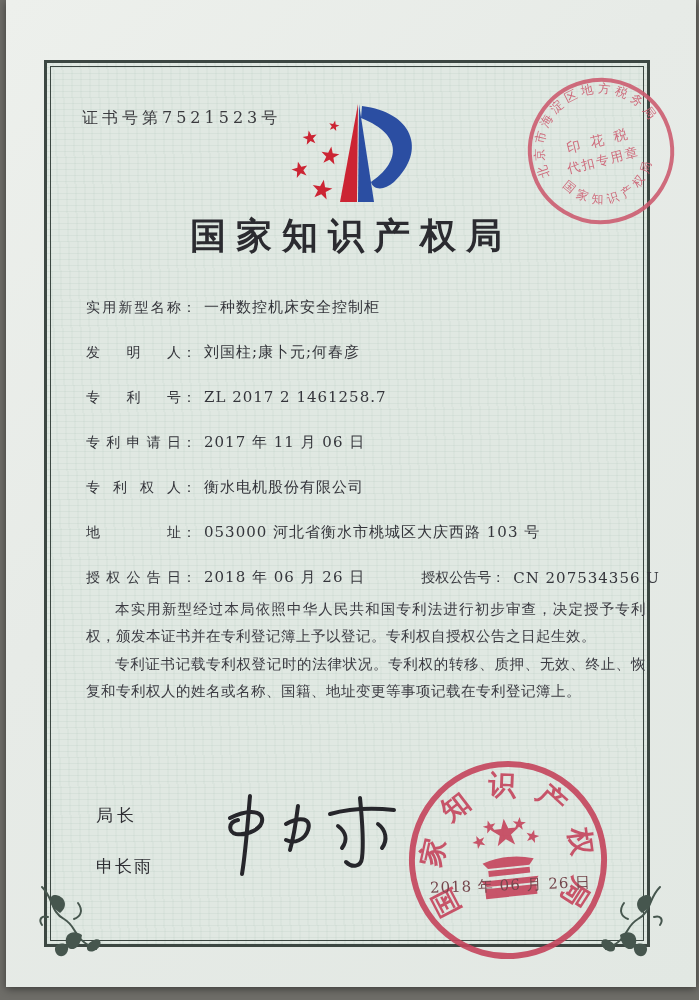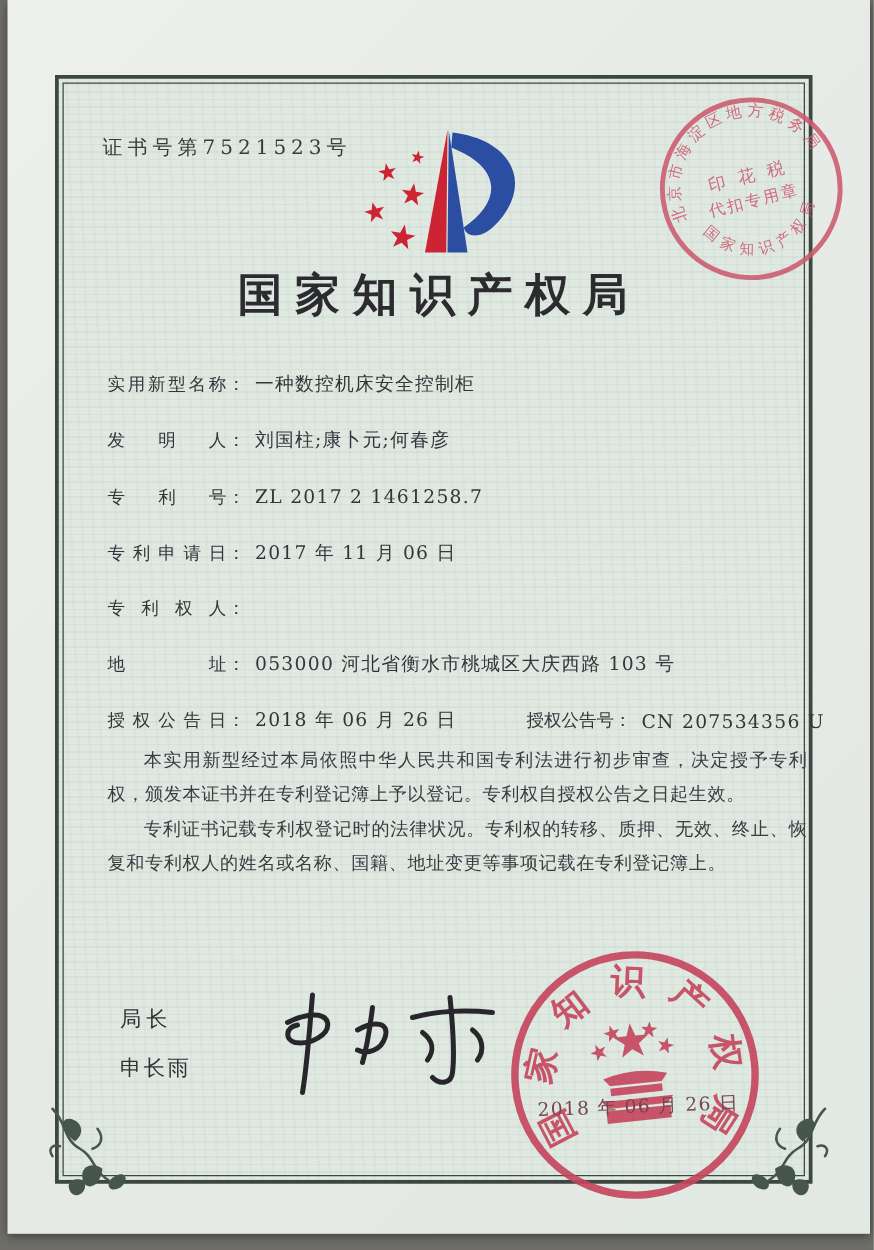--- a/index.html
+++ b/index.html
@@ -49,21 +49,21 @@
   .field-value{font-size:15px;letter-spacing:1px;white-space:nowrap;}
   .pair2{margin-left:56px;display:flex;align-items:flex-start;}
   .pair2 .field-label{width:auto;letter-spacing:0;}
   .paragraphs{
     position:absolute;left:80px;right:50px;top:596px;
     font-size:14.5px;line-height:1.88;color:#3b3b42;letter-spacing:.5px;
     text-align:justify;
   }
   .paragraphs p{margin:0;text-indent:2em;}
   .sig-block{position:absolute;left:90px;top:804px;color:#2f2f34;}
-  .sig-title{font-size:17px;letter-spacing:4px;margin-bottom:16px;}
+  .sig-title{font-size:17px;letter-spacing:4px;margin-bottom:28px;}
   .sig-name{font-size:17px;letter-spacing:2px;}
   .signature-svg{position:absolute;left:196px;top:788px;width:210px;height:96px;}
   .official-seal{
     position:absolute;left:398px;top:756px;width:208px;height:208px;
     transform:rotate(-6deg);opacity:.9;
   }
   .seal-date{
     position:absolute;left:424px;top:876px;font-size:15px;letter-spacing:1px;
     color:#74464c;transform:rotate(-2deg);z-index:6;
   }
@@ -151,20 +151,21 @@
       <span class="field-value">ZL 2017 2 1461258.7</span>
     </div>
     <div class="field-row">
       <span class="field-label">专利申请日</span>
         <span class="field-colon">：</span>
       <span class="field-value">2017 年 11 月 06 日</span>
     </div>
     <div class="field-row">
       <span class="field-label">专利权人</span>
         <span class="field-colon">：</span>
+      <span class="field-value">衡水电机股份有限公司</span>
     </div>
     <div class="field-row">
       <span class="field-label">地址</span>
         <span class="field-colon">：</span>
       <span class="field-value">053000 河北省衡水市桃城区大庆西路 103 号</span>
     </div>
     <div class="field-row">
       <span class="field-label">授权公告日</span>
         <span class="field-colon">：</span>
       <span class="field-value">2018 年 06 月 26 日</span>

